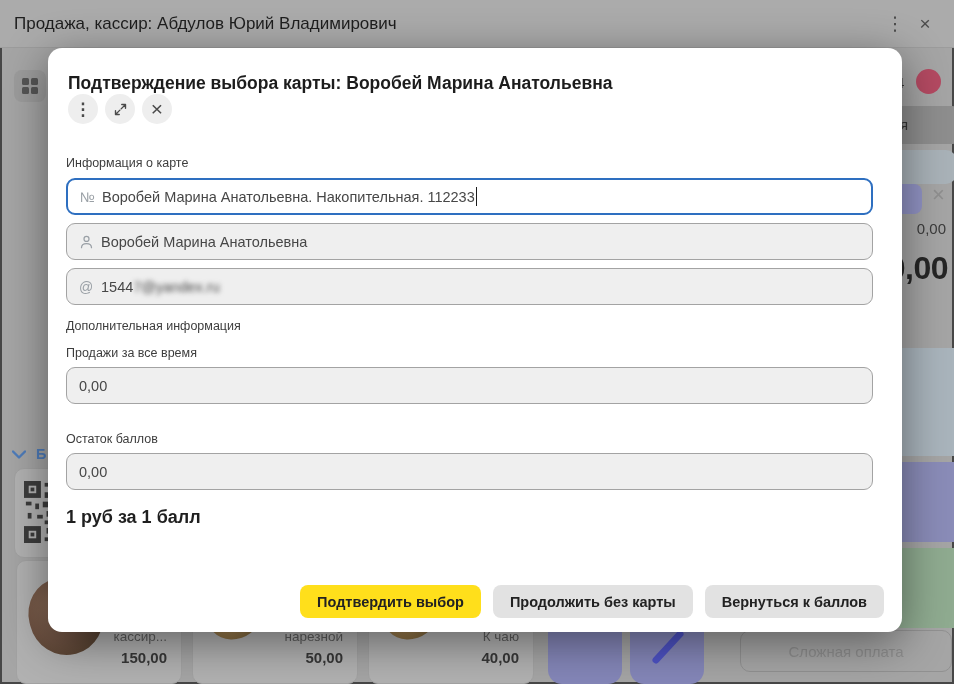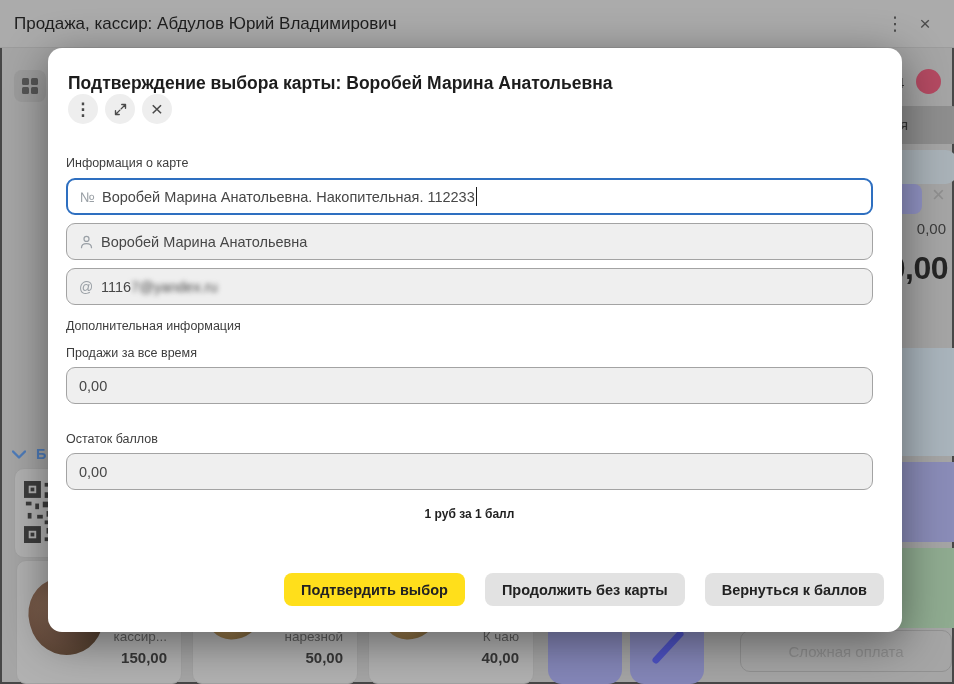--- a/index.html
+++ b/index.html
@@ -86,23 +86,23 @@
   .field .ftext.pad { margin-left:12px; }
   .blurred { filter:blur(2.6px); color:#7a7a7a; }
   .caret { display:inline-block; width:1.5px; height:19px; background:#1c1c1c; vertical-align:middle; margin-left:1px; }
 
   .fld-row { display:flex; gap:18px; }
   .fld-row .phone { flex:0 0 391px; }
   .fld-row .date  { flex:1; }
 
   .values .field { margin-bottom:0; }
   .gap16 { height:16px; }
-  .rate-note { margin-top:17px; font-size:12px; font-weight:700; color:#1f1f1f;text-align:center; }
-
-  .m-buttons { position:absolute; right:18px; bottom:26px; display:flex; gap:20px; }
+  .rate-note { margin-top:17px; font-size:18px; font-weight:700; color:#1f1f1f; }
+
+  .m-buttons { position:absolute; right:18px; bottom:14px; display:flex; gap:12px; }
   .btn { height:33px; padding:0 17px; border:none; border-radius:8px; font-family:"Liberation Sans",sans-serif;
          font-size:14.5px; font-weight:700; color:#222; display:flex; align-items:center; cursor:pointer; }
   .btn.yellow { background:#ffdf1b; }
   .btn.grey   { background:#e2e2e2; }
 </style>
 </head>
 <body>
 
 <div class="screen">
 
@@ -247,21 +247,21 @@
               <circle cx="12" cy="7" r="4" fill="none" stroke="#9aa0a6" stroke-width="2"></circle>
               <path d="M4 21c0-4 3.5-6.5 8-6.5s8 2.5 8 6.5" fill="none" stroke="#9aa0a6" stroke-width="2" stroke-linecap="round"></path>
             </svg>
         </span>
         <span class="ftext">Воробей Марина Анатольевна</span>
       </div>
 
 
       <div class="field">
         <span class="fic">@</span>
-        <span class="ftext">1116</span>
+        <span class="ftext">1544</span>
           <span class="ftext blurred">7@yandex.ru</span>
       </div>
 
       <div class="sec-label lbl-add">Дополнительная информация</div>
 
       <div class="fld-lbl">Продажи за все время</div>
       <div class="values">
         <div class="field">
           <span class="ftext pad">0,00</span>
         </div>

